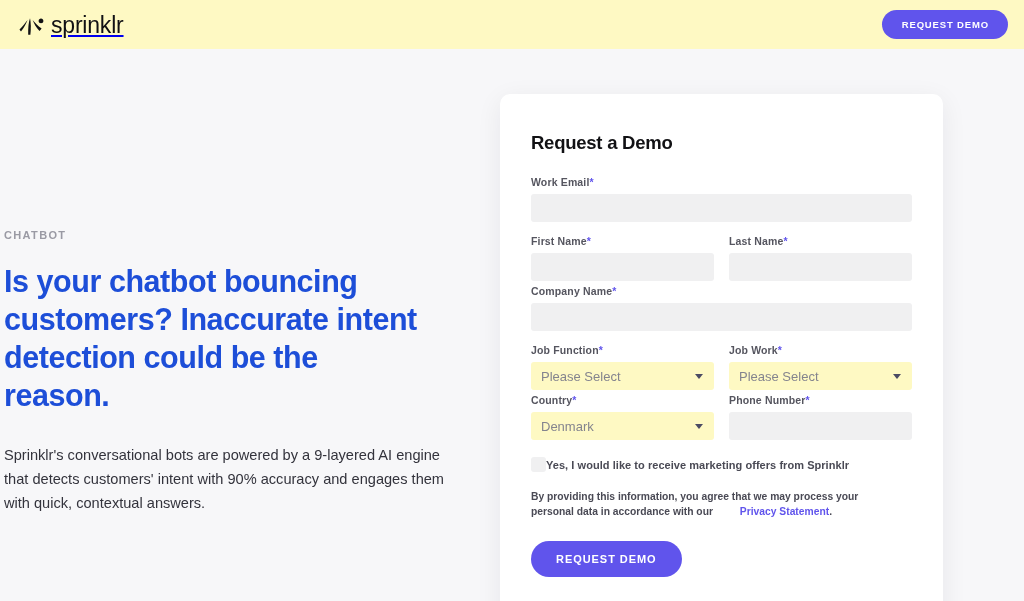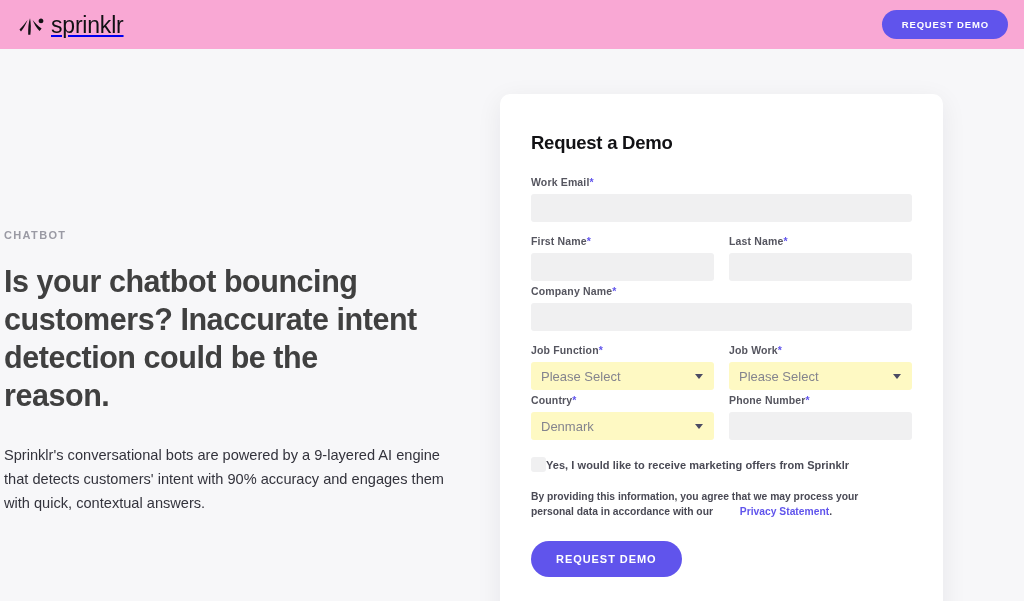--- a/index.html
+++ b/index.html
@@ -14,21 +14,21 @@
     font-family: "Liberation Sans", sans-serif;
     background: #f7f7f9;
     color: #16161a;
     -webkit-font-smoothing: antialiased;
   }
 
   
   .site-header {
     position: relative;
     height: 49px;
-    background: #f9a8d4;
+    background: #fef9c3;
     display: flex;
     align-items: center;
     justify-content: space-between;
     padding: 0 16px 0 18px;
   }
 
   .brand {
     display: flex;
     align-items: center;
     gap: 7px;
@@ -86,21 +86,21 @@
     color: #9a9aa4;
     text-transform: uppercase;
     margin-bottom: 21px;
   }
 
   .hero-title {
     font-size: 30.5px;
     line-height: 38px;
     font-weight: 700;
     letter-spacing: -0.45px;
-    color: #404040;
+    color: #1d4ed8;
     margin-bottom: 29px;
     max-width: 420px;
   }
 
   .hero-copy {
     font-size: 14.6px;
     line-height: 24px;
     color: #33333c;
     max-width: 442px;
   }

